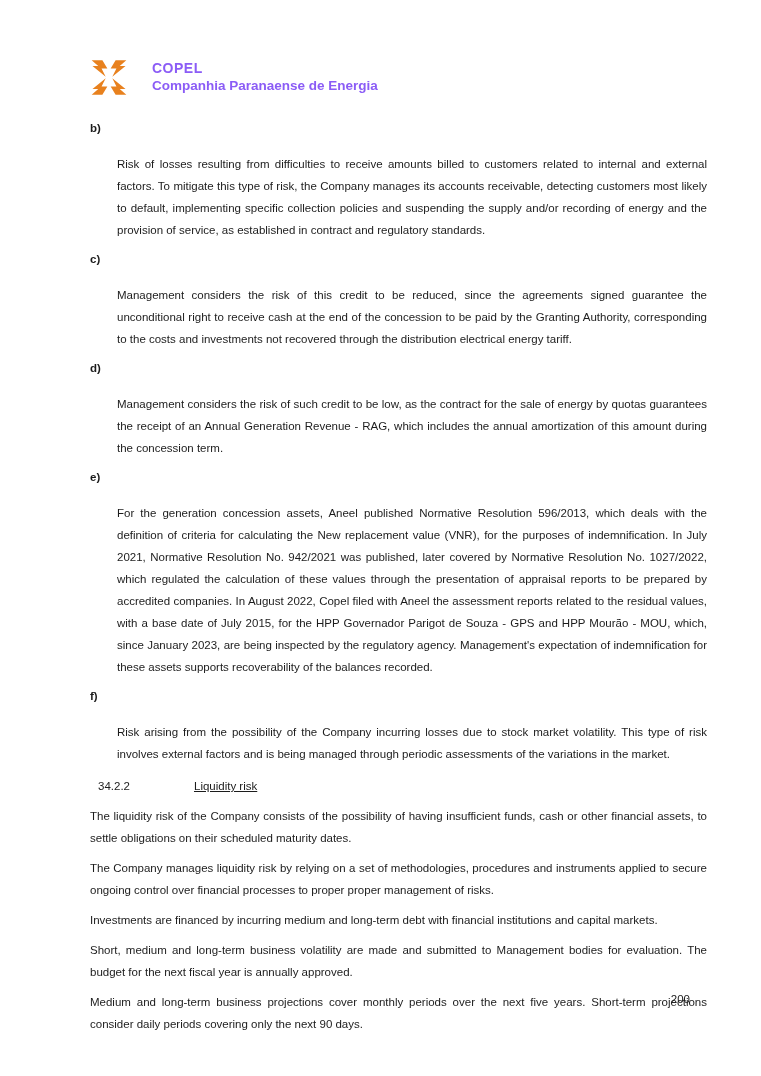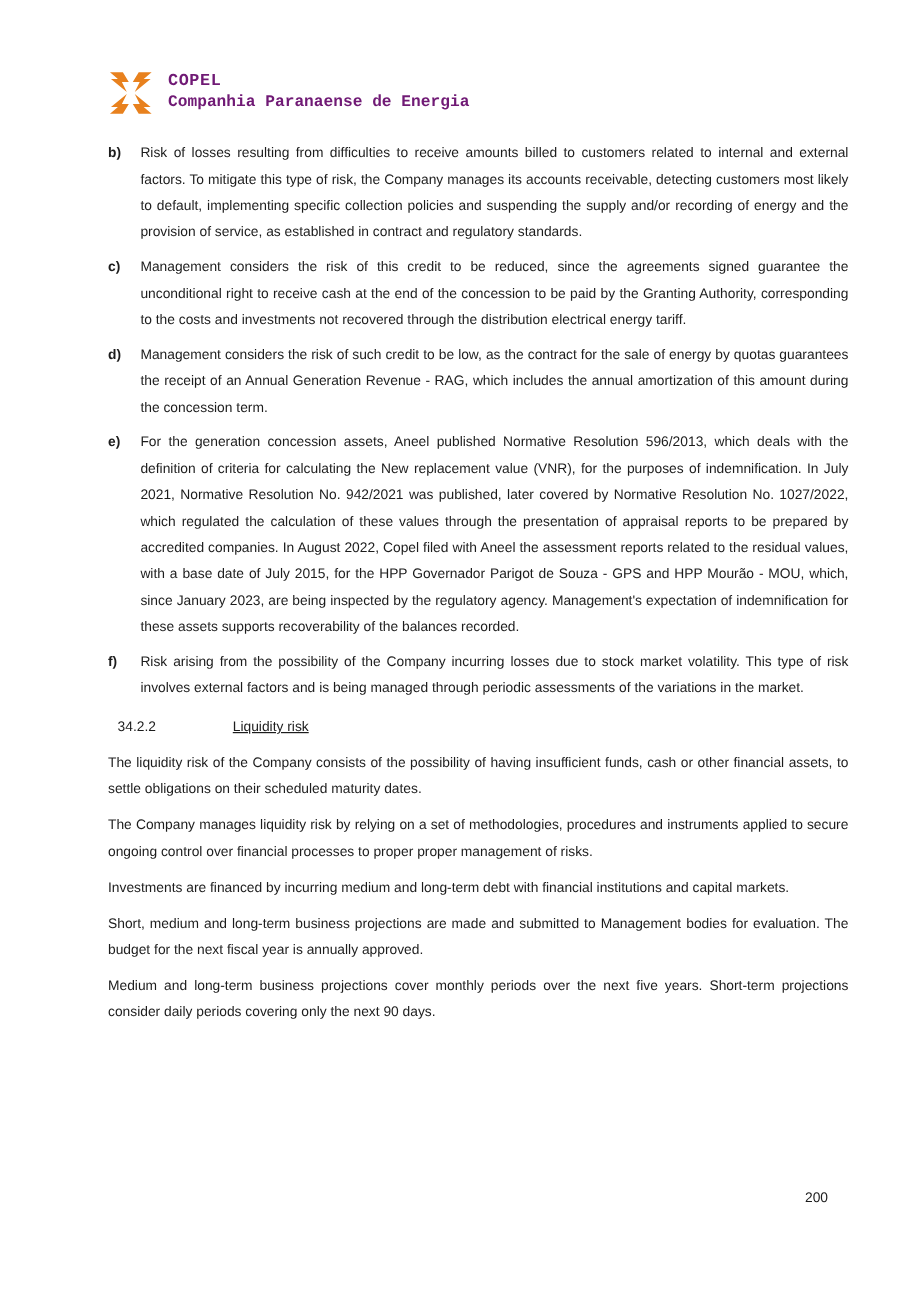--- a/index.html
+++ b/index.html
@@ -16,28 +16,27 @@
   
   .logo-row {
     position: absolute;
     top: 57px;
     left: 90px;
     display: flex;
     align-items: flex-start;
   }
   .logo-mark { width: 38px; height: 37px; margin-top: 2px; }
   .logo-text {
-    margin-left: 12px;
+    margin-left: 24px;
     display: flex;
     flex-direction: column;
-    color: #701a75;
+    color: #8b5cf6;
     font-weight: bold;
     line-height: 17px;
     padding-top: 3px;
-    font-family: Liberation Mono, monospace;
   }
   .logo-name { font-size: 14px; letter-spacing: 0.5px; }
   .logo-subtitle { font-size: 13.5px; }
   
   .content {
     position: absolute;
     top: 117px;
     left: 90px;
     width: 617px;
     font-size: 11.5px;
@@ -48,20 +47,21 @@
     margin-bottom: 7px;
   }
   .list-item .label {
     width: 27px;
     flex: 0 0 27px;
     font-weight: bold;
   }
   .list-item .text {
     flex: 1;
     text-align: justify;
+    margin-top: 36px;
   }
   .section-heading {
     margin: 10px 0 8px 8px;
     font-size: 11.5px;
   }
   .section-heading .num { margin-right: 18px; }
   .section-heading .title { text-decoration: underline; margin-left: 46px; }
   .para {
     text-align: justify;
     margin-bottom: 8px;
@@ -124,20 +124,20 @@
       <span class="text">Risk arising from the possibility of the Company incurring losses due to stock market volatility. This type of risk involves external factors and is being managed through periodic assessments of the variations in the market.</span>
     </div>
 
     <div class="section-heading">
       <span class="num">34.2.2</span><span class="title">Liquidity risk</span>
     </div>
 
     <p class="para">The liquidity risk of the Company consists of the possibility of having insufficient funds, cash or other financial assets, to settle obligations on their scheduled maturity dates.</p>
     <p class="para">The Company manages liquidity risk by relying on a set of methodologies, procedures and instruments applied to secure ongoing control over financial processes to proper proper management of risks.</p>
     <p class="para">Investments are financed by incurring medium and long-term debt with financial institutions and capital markets.</p>
-    <p class="para">Short, medium and long-term business projections are made and submitted to Management bodies for evaluation. The budget for the next fiscal year is annually approved.</p>
+    <p class="para">Short, medium and long-term business volatility are made and submitted to Management bodies for evaluation. The budget for the next fiscal year is annually approved.</p>
     <p class="para">Medium and long-term business projections cover monthly periods over the next five years. Short-term projections consider daily periods covering only the next 90 days.</p>
 
   </div>
 
   <div class="page-number">200</div>
 
 </div>
 
 </body></html>

